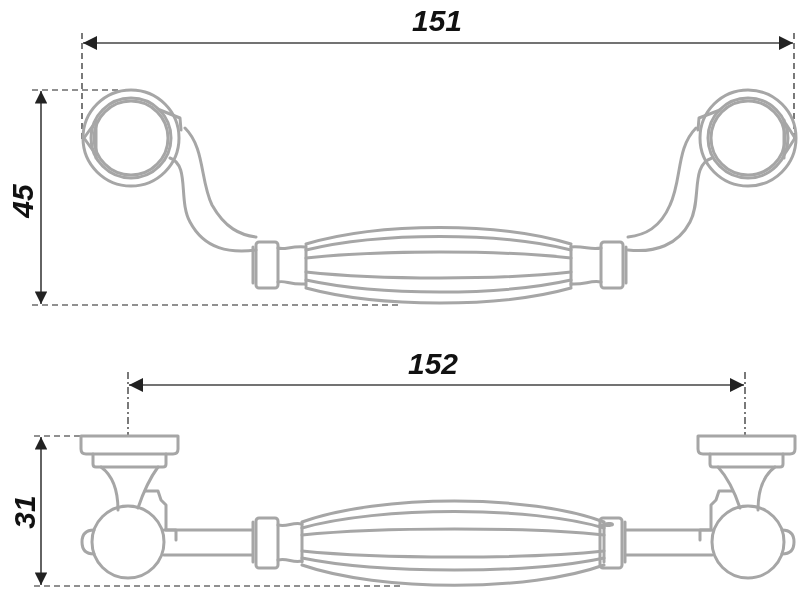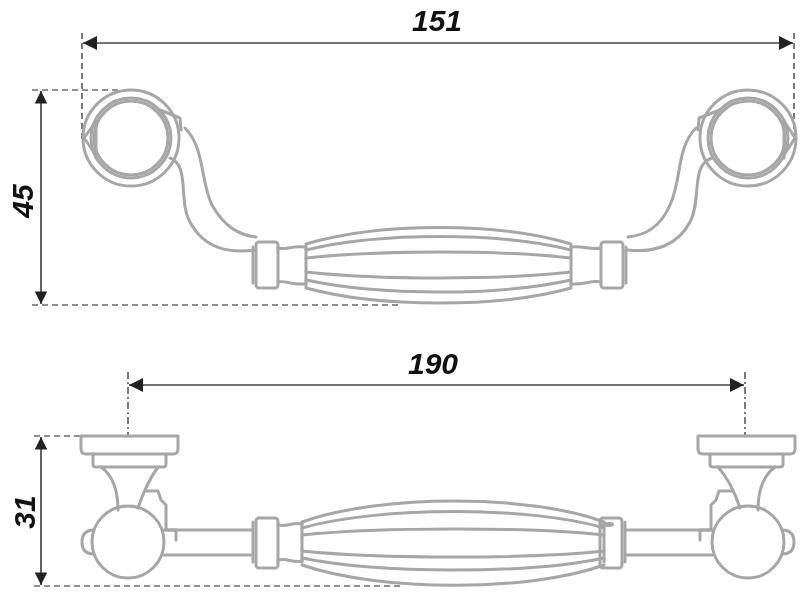--- a/index.html
+++ b/index.html
@@ -133,15 +133,15 @@
       <path d="M718,467 C728,478 734,490 740,508"></path>
       <path d="M775,467 C764,475 758,490 758,510"></path>
       <path d="M732,491 L719,491 L716,500 L711,505 L711,530 L700,530 L700,540"></path>
     </g>
   </g>
 </svg>
 
   
   <div class="dim-label" style="left:412px; top:6px;">151</div>
   <div class="dim-label vertical" style="left:0px; top:186px; width:46px; text-align:center;">45</div>
-  <div class="dim-label" style="left:408px; top:349px;">190</div>
+  <div class="dim-label" style="left:408px; top:349px;">152</div>
   <div class="dim-label vertical" style="left:2px; top:497px; width:46px; text-align:center;">31</div>
 </div>
 
 </body></html>

